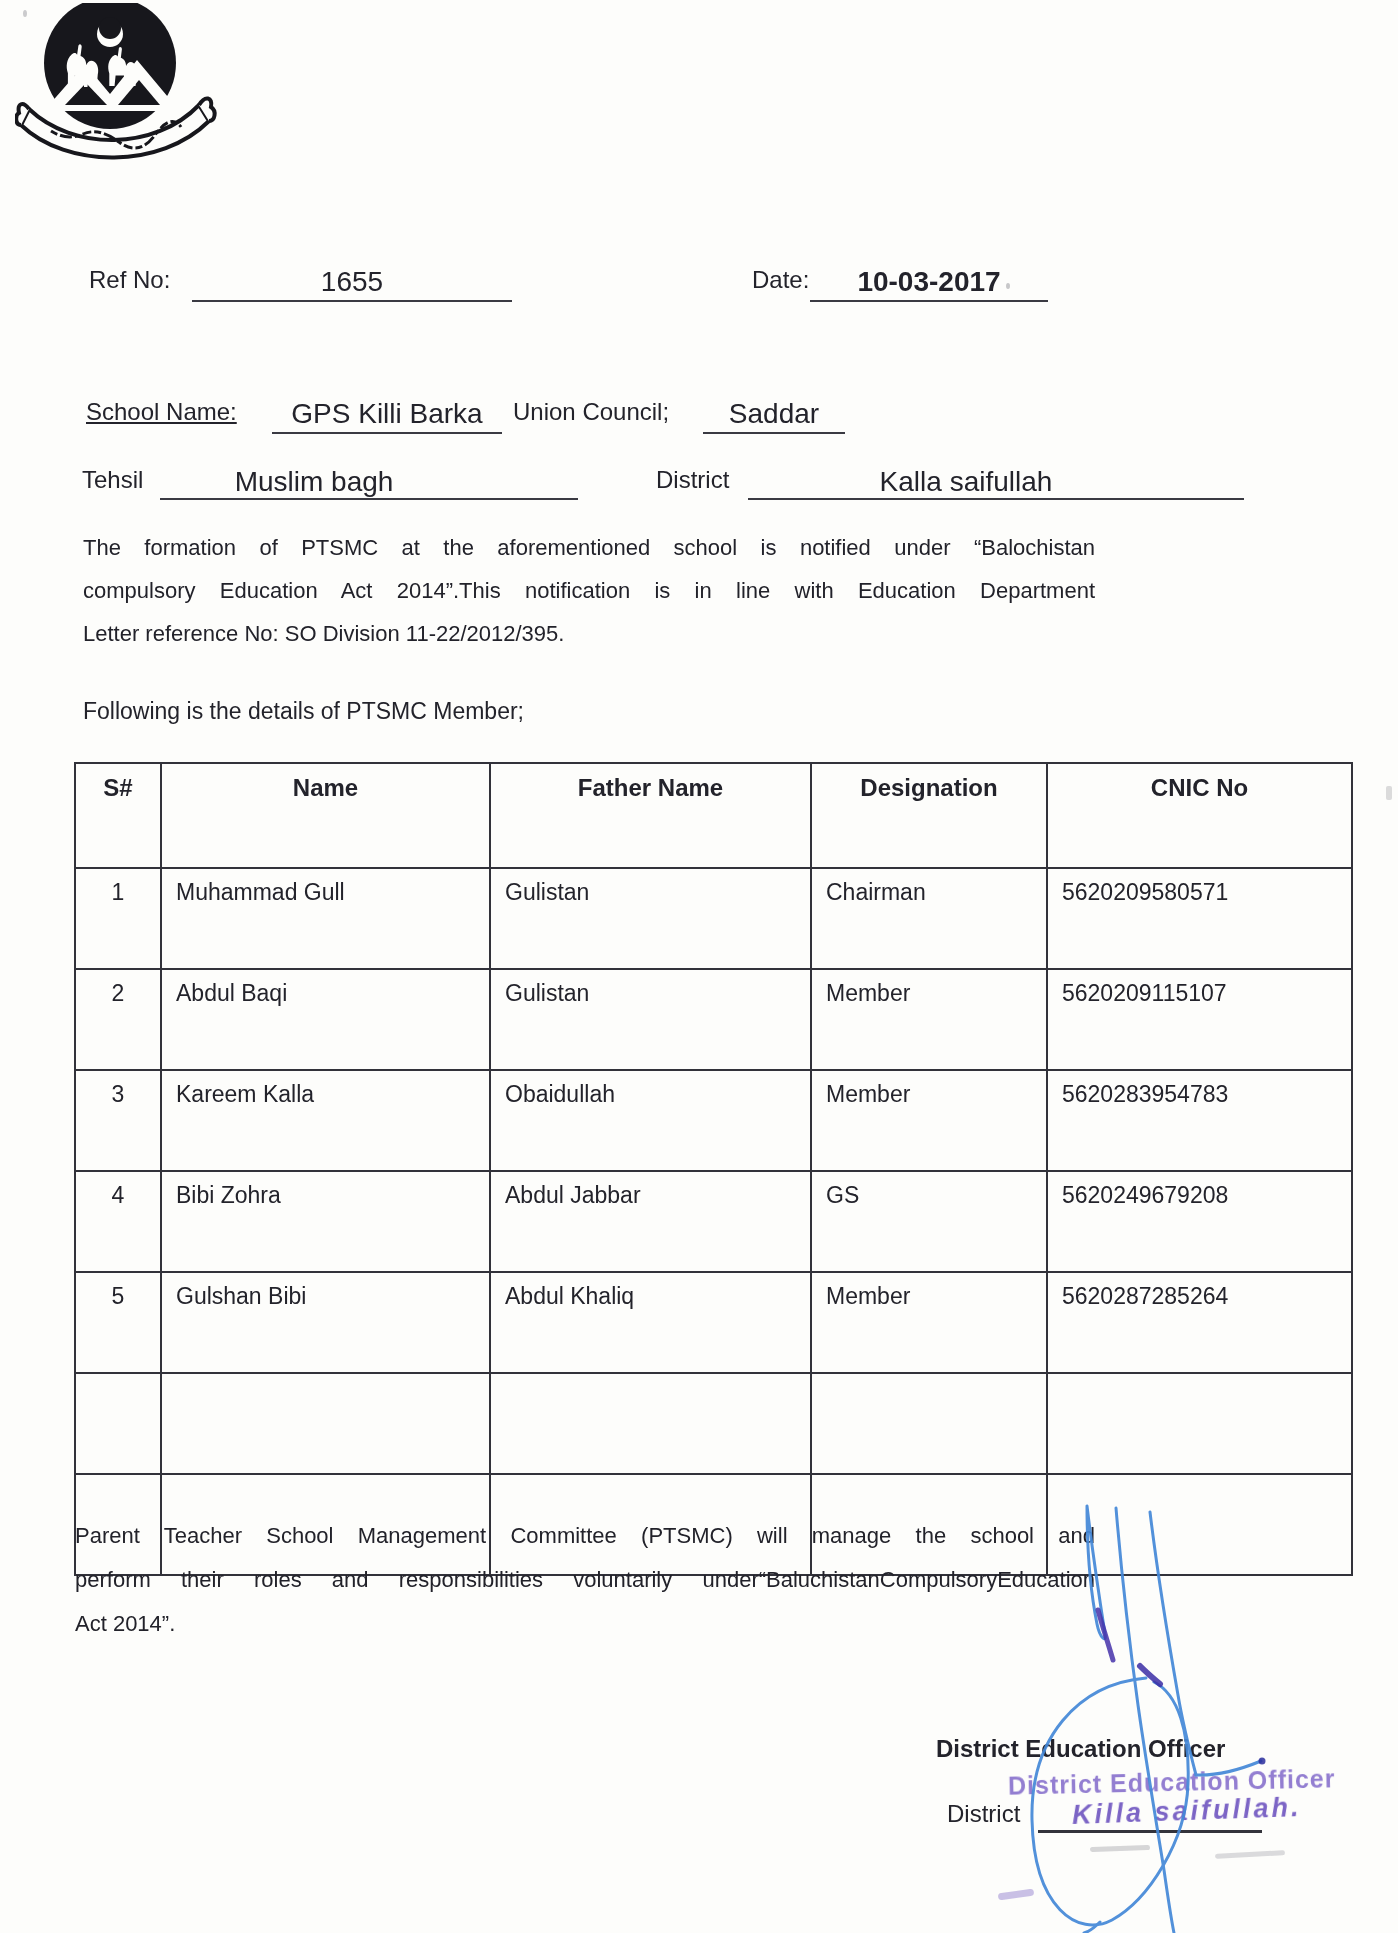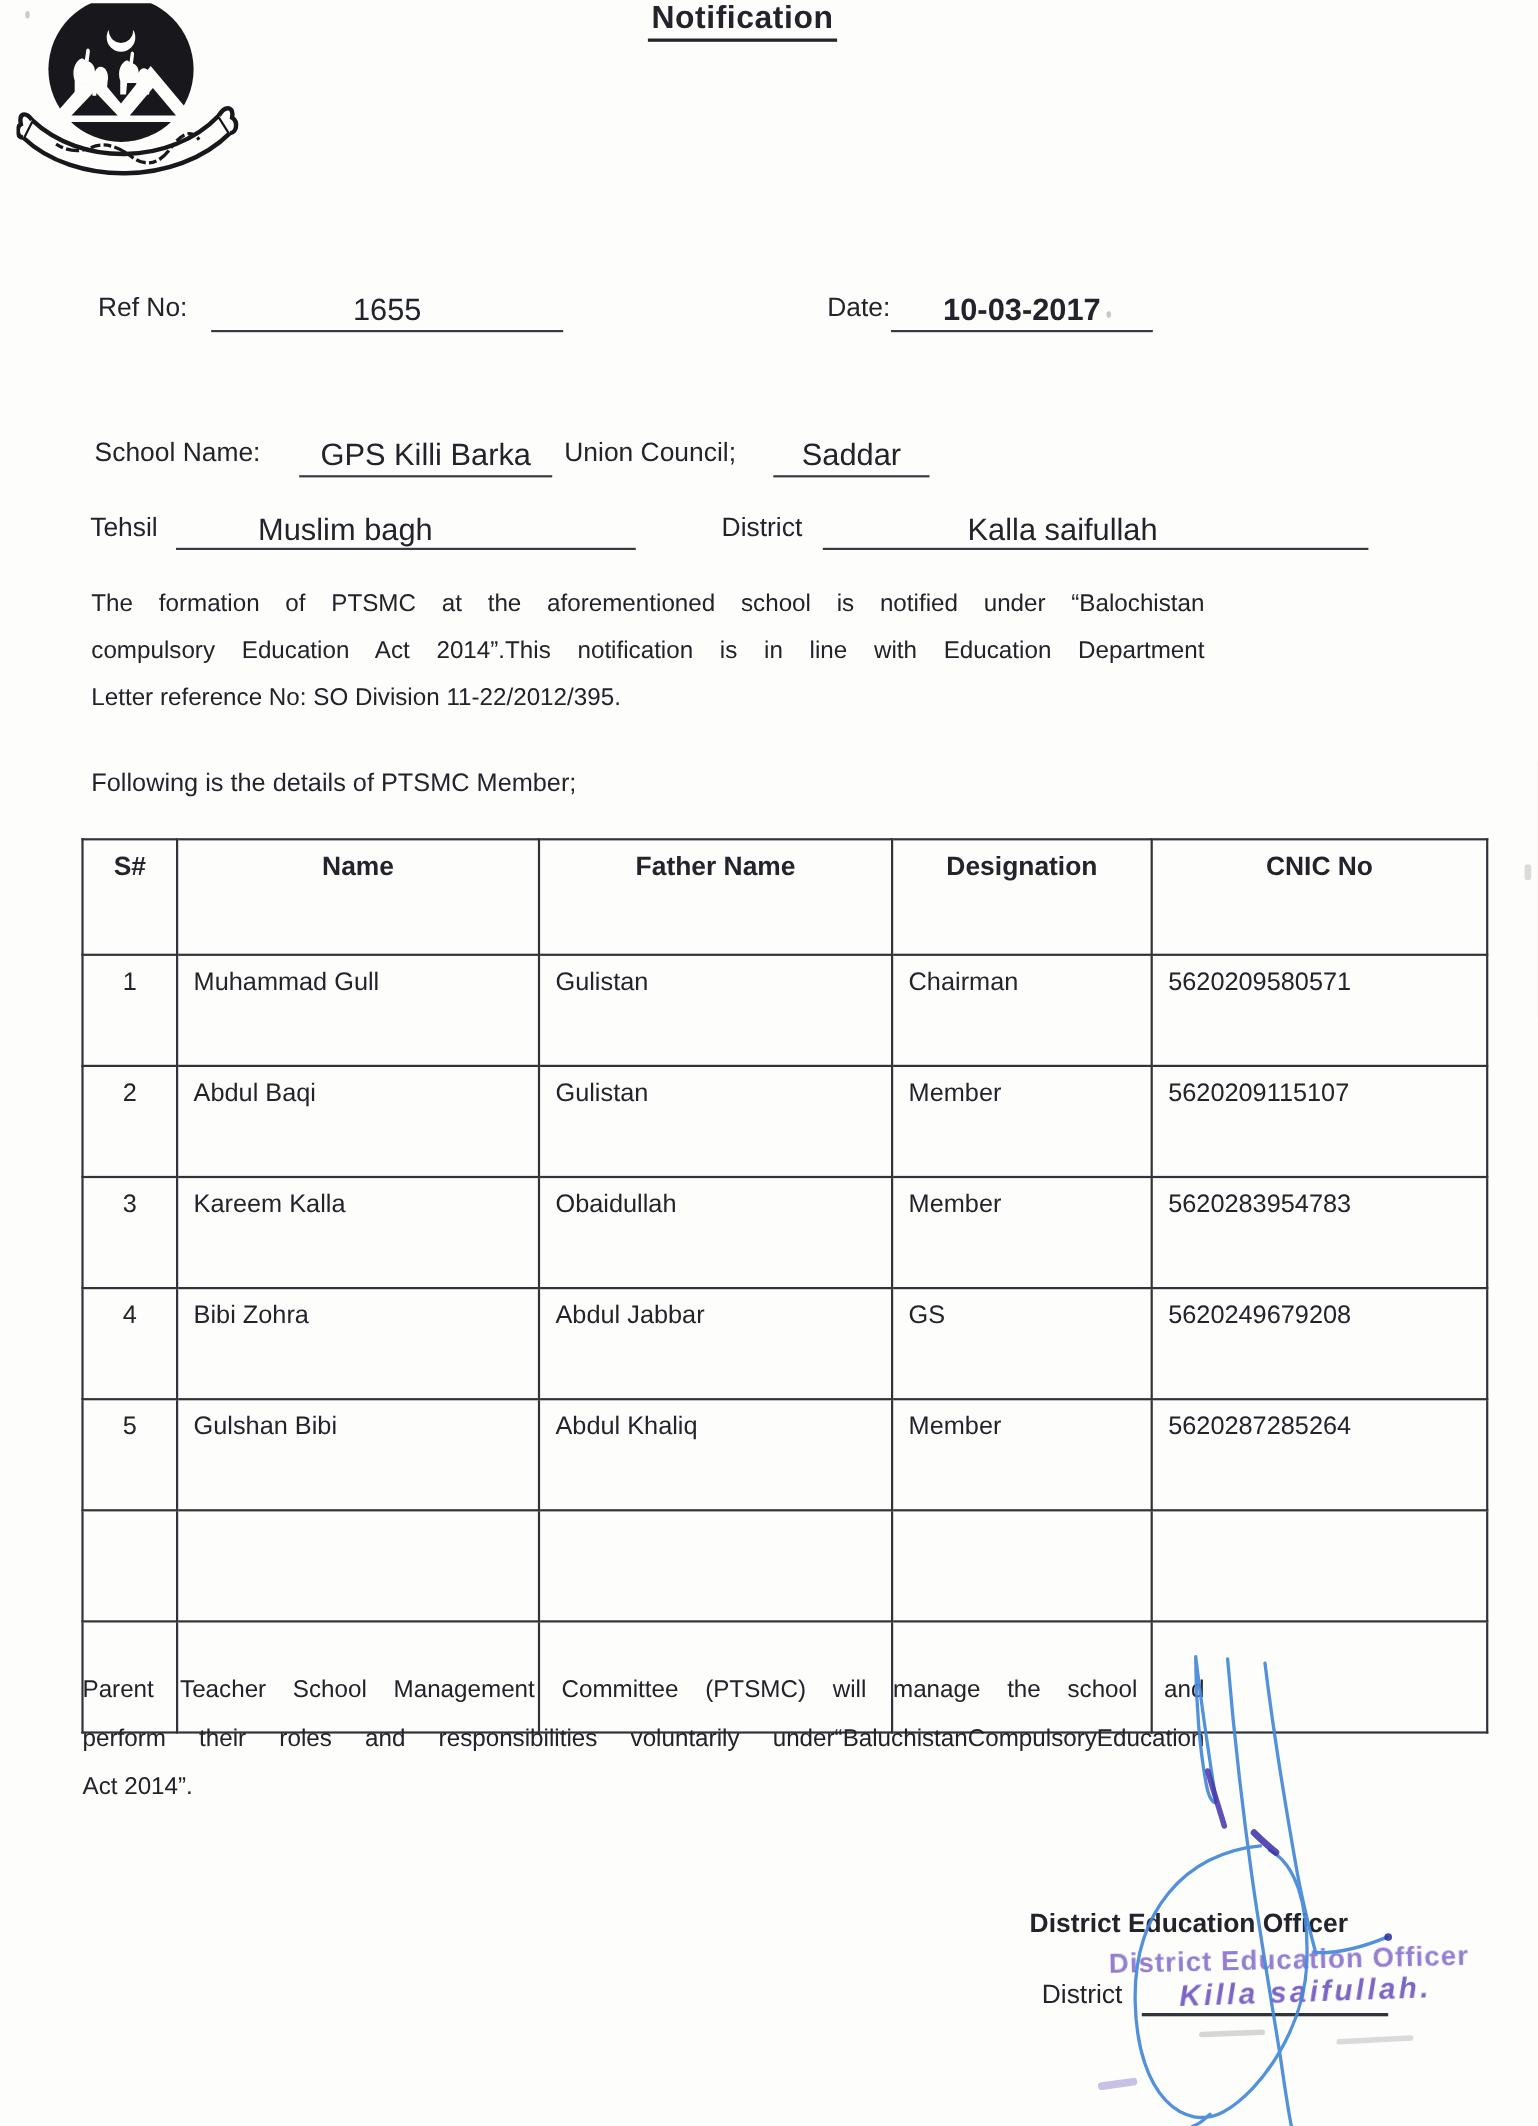--- a/index.html
+++ b/index.html
@@ -75,30 +75,27 @@
         <path d="M184,102 C190,92 198,94 196,104 C202,108 200,118 194,118" fill="#fdfdfb" stroke="#17171c" stroke-width="4"></path>
         <path d="M36,128 Q52,138 68,131 T104,139 T140,132 T166,124" fill="none" stroke="#17171c" stroke-width="3" stroke-dasharray="7 3 12 3 5 3 9 3"></path>
       </g>
     </svg>
   </div>
 
   <div class="speck" style="left:23px; top:10px; width:4px; height:7px; opacity:.5;"></div>
   <div class="speck" style="left:1006px; top:283px; width:4px; height:6px; opacity:.55;"></div>
   <div class="speck" style="left:1386px; top:786px; width:6px; height:14px; border-radius:2px; opacity:.35;"></div>
 
-  <div class="title-wrap">
-    <span class="title">Notification</span>
-  </div>
 
   <div class="abs lbl" style="left:89px; top:266px;">Ref No:</div>
   <div class="blank" style="left:192px; top:266px; width:320px;">1655</div>
   <div class="abs lbl" style="left:752px; top:266px;">Date:</div>
   <div class="blank" style="left:810px; top:266px; width:238px;font-weight:bold;">10-03-2017</div>
 
-  <div class="abs lbl" style="left:86px; top:398px;">School Name:</div>
+  <div class="abs lbl" style="left:86px; top:398px;text-decoration:underline;">School Name:</div>
   <div class="blank" style="left:272px; top:398px; width:230px;">GPS Killi Barka</div>
   <div class="abs lbl" style="left:513px; top:398px;">Union Council;</div>
   <div class="blank" style="left:703px; top:398px; width:142px;">Saddar</div>
 
   <div class="abs lbl" style="left:82px; top:466px;">Tehsil</div>
   <div class="blank" style="left:160px; top:466px; width:418px; padding-right:110px; box-sizing:border-box;">Muslim bagh</div>
   <div class="abs lbl" style="left:656px; top:466px;">District</div>
   <div class="blank" style="left:748px; top:466px; width:496px; padding-right:60px; box-sizing:border-box;">Kalla saifullah</div>
 
   <div class="para" style="left:83px; top:526px; width:1012px;">

